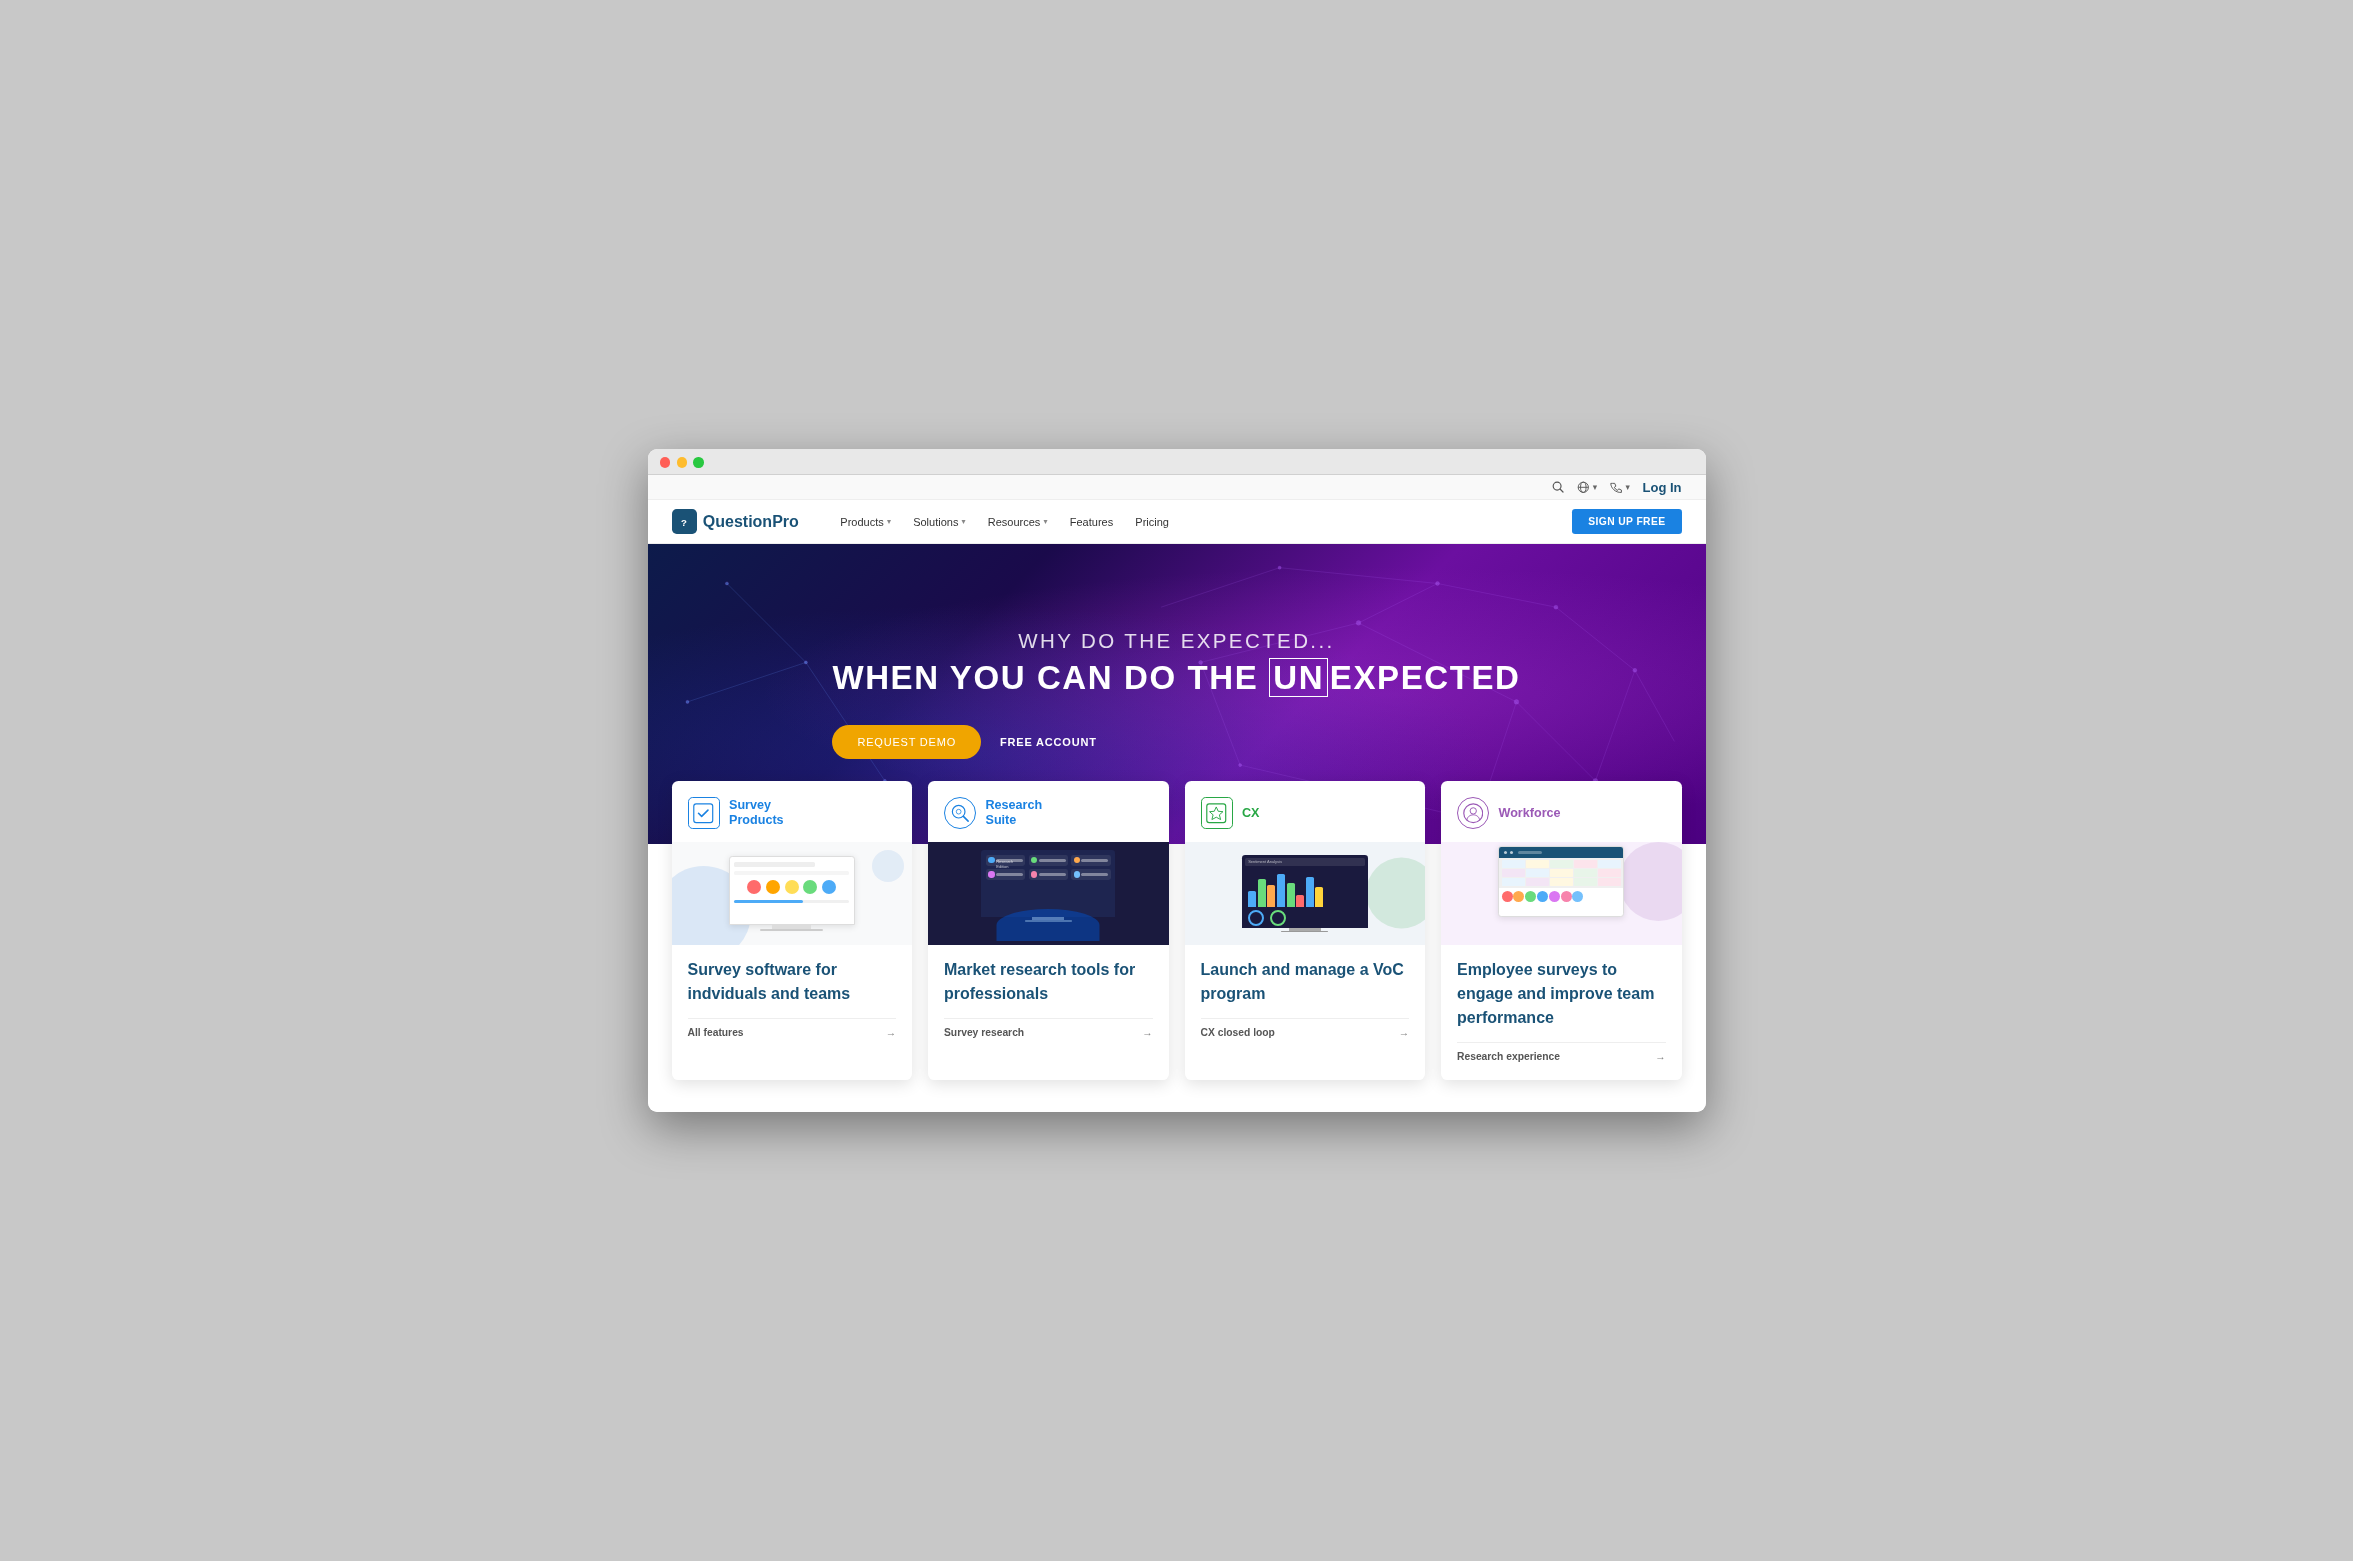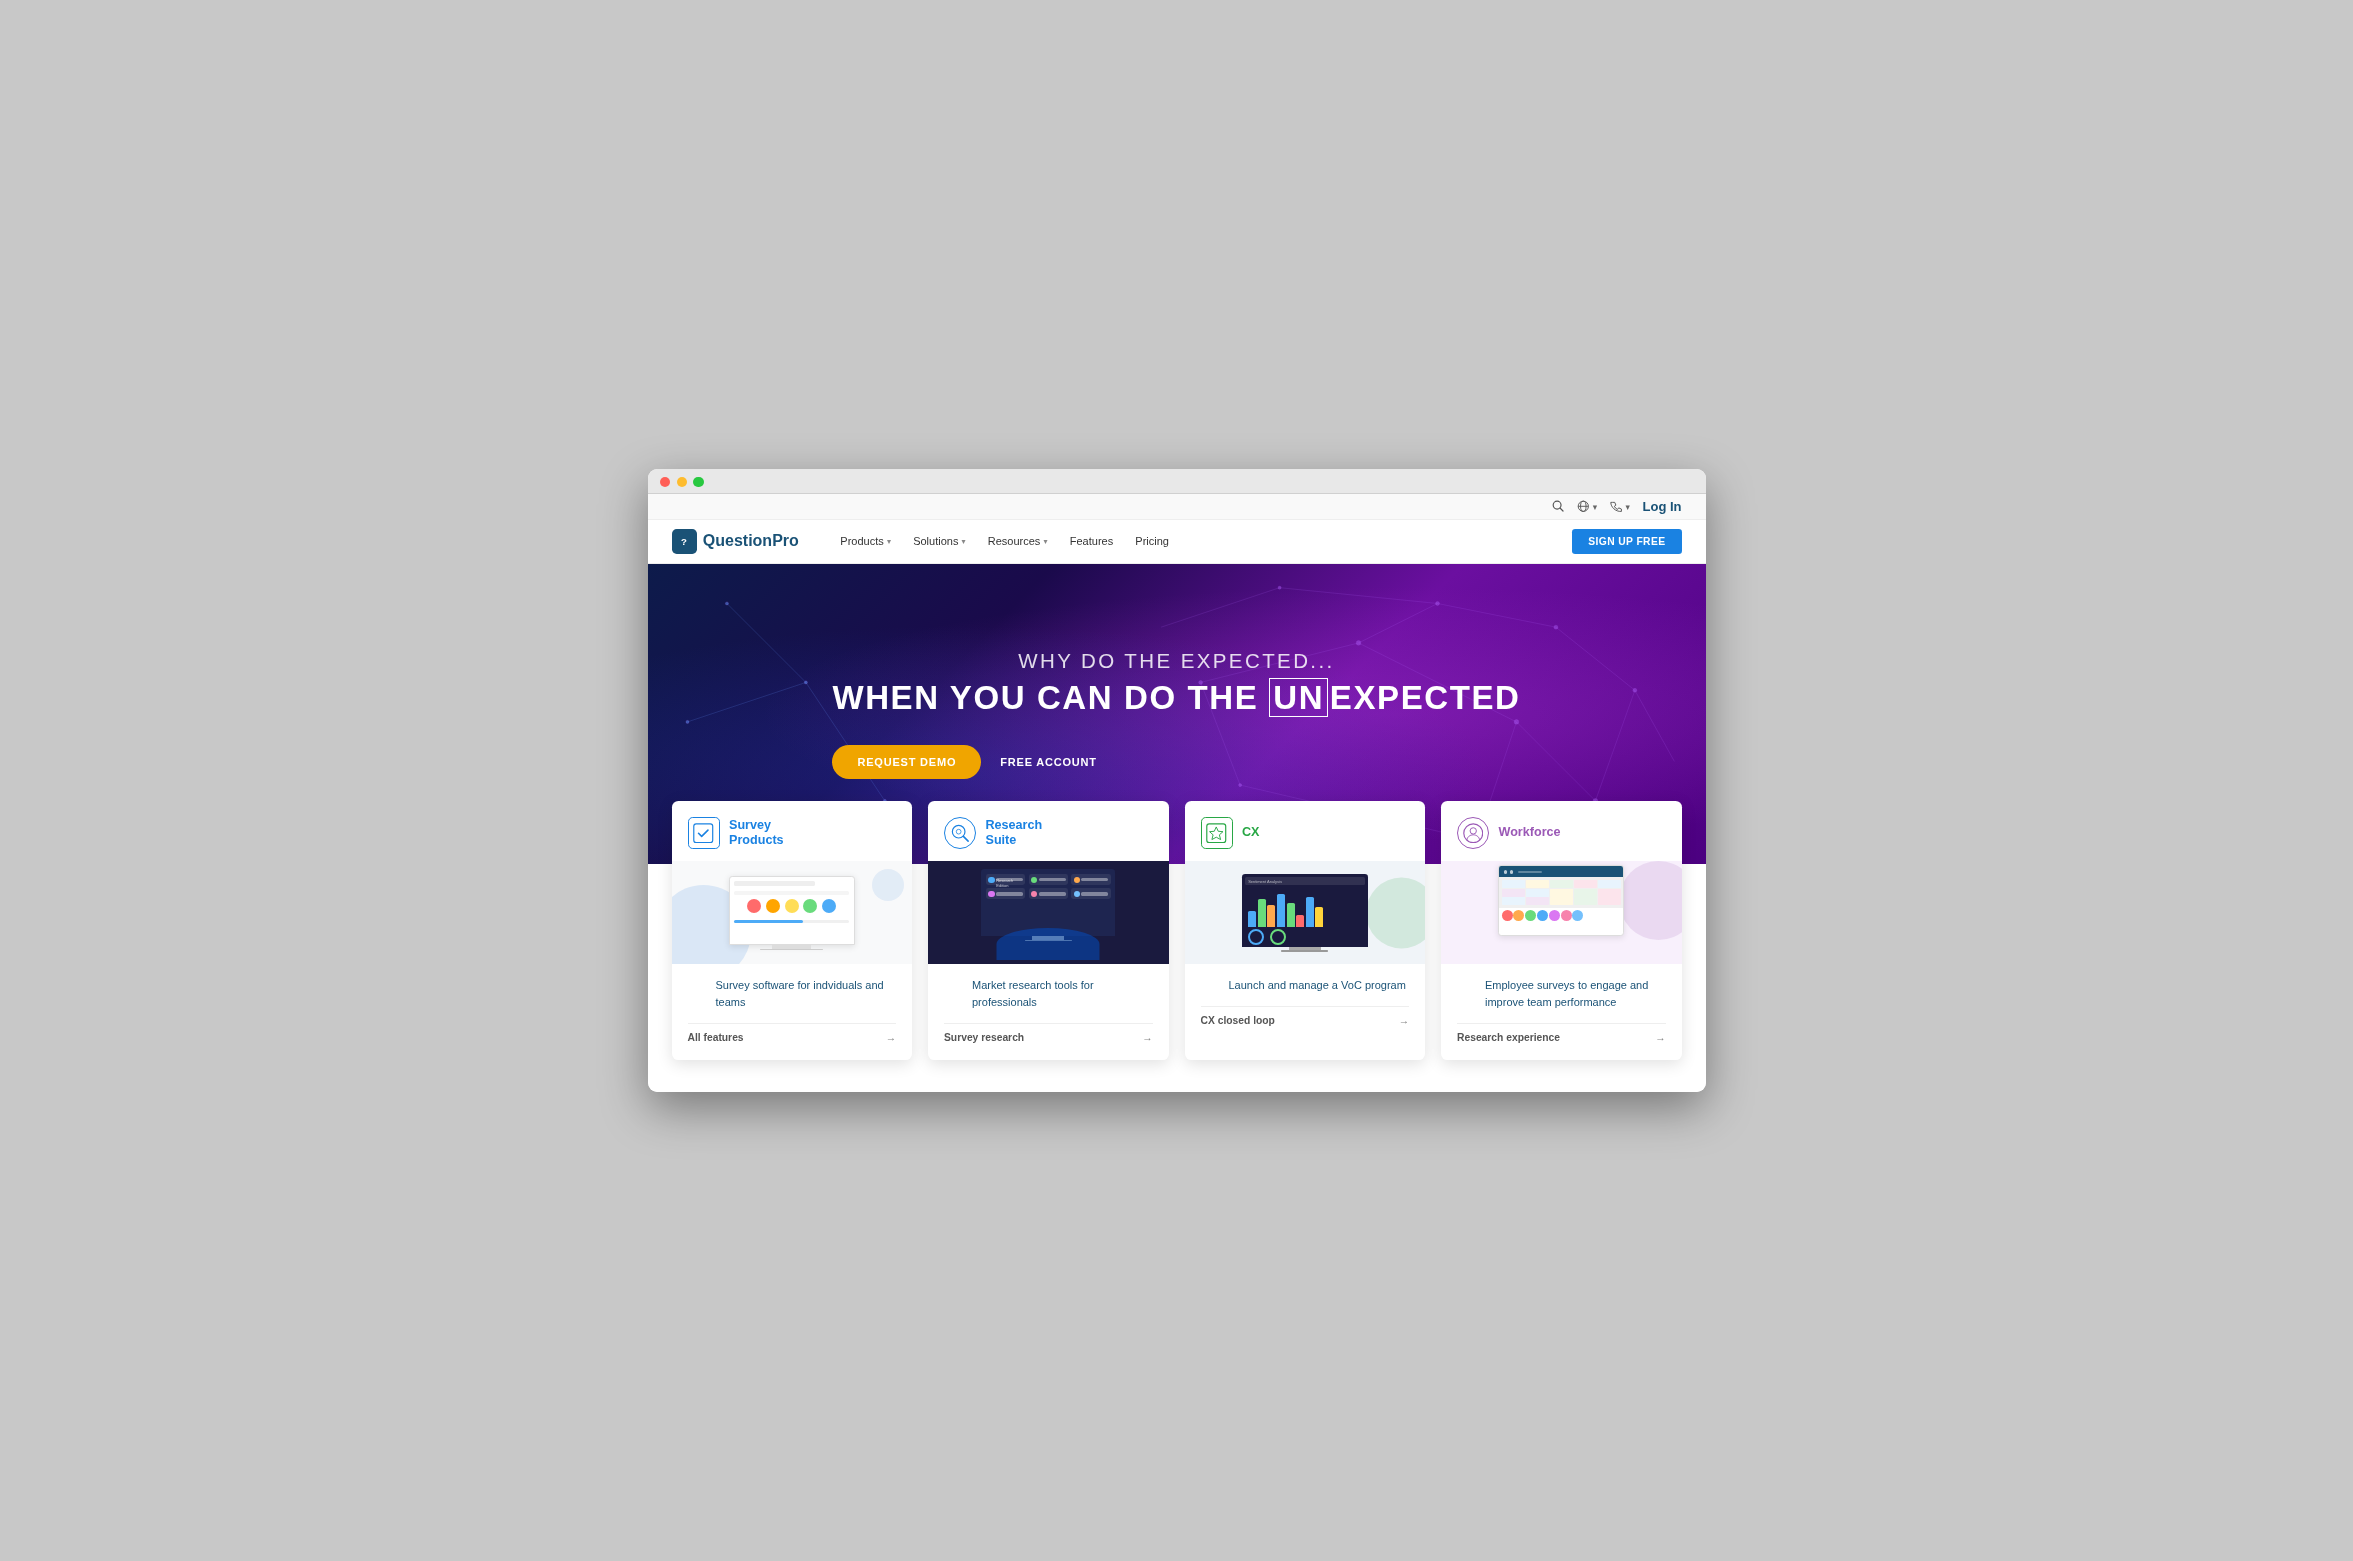--- a/index.html
+++ b/index.html
@@ -166,21 +166,21 @@
     }
     .hero-actions {
       display: flex;
       align-items: center;
       gap: 19px;
     }
     .demo-btn {
       background: #f0a500;
       color: white;
       font-size: 11px;
-      font-weight: 700;
+      font-weight: 400;
       padding: 11px 25px;
       border-radius: 24px;
       cursor: pointer;
       border: none;
       letter-spacing: 0.8px;
       text-transform: uppercase;
     }
     .free-account-link {
       color: white;
       font-size: 11px;
@@ -266,25 +266,24 @@
       justify-content: center;
       overflow: hidden;
       position: relative;
     }
     .product-body {
       padding: 12.6px 16px 9.5px;
       flex: 1;
     }
     .product-description {
       color: #1a5276;
-      font-size: 11px;
-      font-weight: 400;
+      font-size: 16px;
+      font-weight: 700;
       line-height: 1.5;
       margin-bottom: 12.6px;
-      margin-left: 28px;
     }
     .product-link {
       color: #555;
       font-size: 10.3px;
       display: flex;
       align-items: center;
       justify-content: space-between;
       padding: 8px 0;
       border-top: 0.8px solid #eee;
       cursor: pointer;

